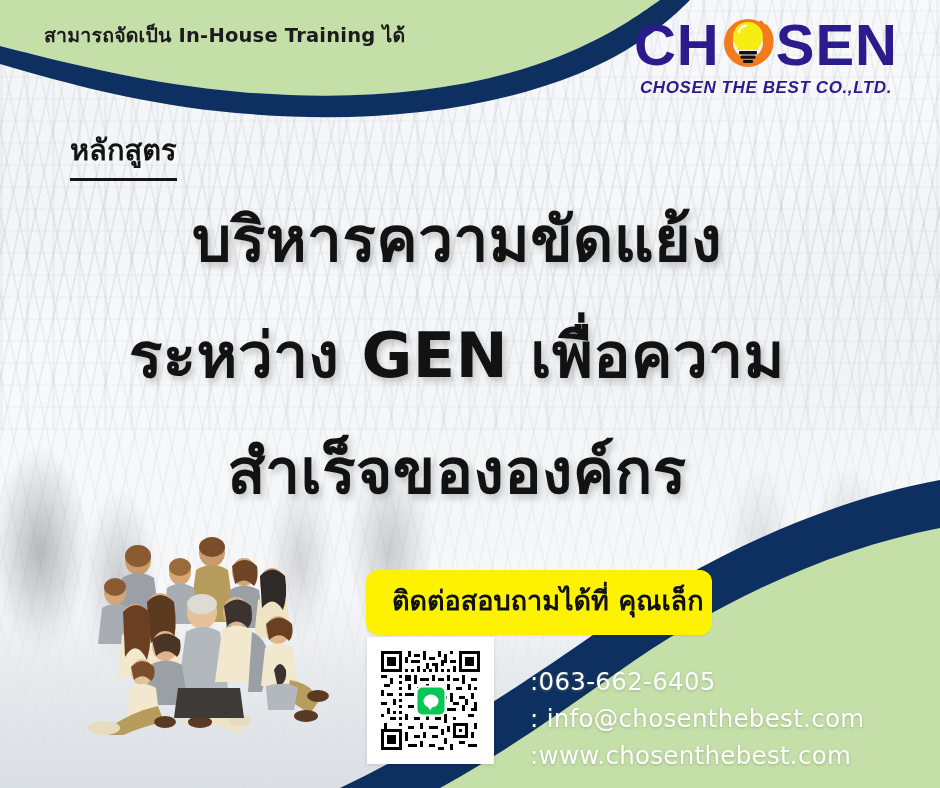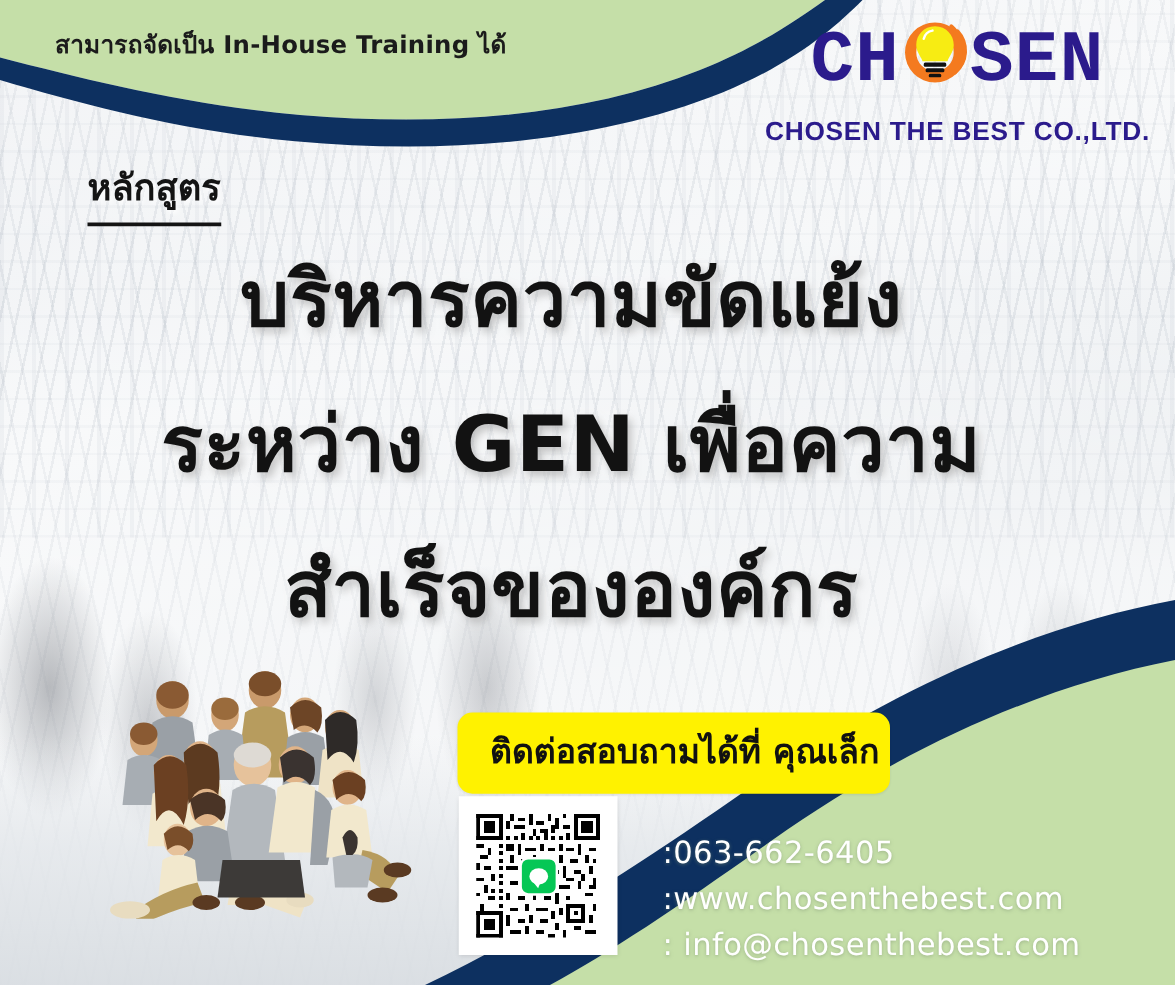--- a/index.html
+++ b/index.html
@@ -58,30 +58,30 @@
     position:absolute;left:44px;top:20px;
     font-size:19.5px;font-weight:700;color:#1b1b1b;
     letter-spacing:.2px;white-space:nowrap;
     z-index:6;
   }
 
   
   .logo{position:absolute;right:14px;top:14px;z-index:7;text-align:center;width:320px;}
   .logo-word{
     position:relative;height:62px;
-    font-family:Liberation Mono, monospace;
+    font-family:Liberation Sans, sans-serif;
     font-weight:700;font-size:58px;line-height:62px;
     color:#2b1b8c;letter-spacing:1px;white-space:nowrap;
   }
   .logo-word .ltr{display:inline-block;}
   .logo-o{position:relative;display:inline-block;width:56px;height:56px;vertical-align:-6px;}
   .logo-tag{
-    margin-top:18px;
+    margin-top:2px;
     font-family:"Liberation Sans","DejaVu Sans",sans-serif;
-    font-weight:700;font-size:21px;color:#2b1b8c;letter-spacing:.6px;white-space:nowrap;
+    font-weight:700;font-size:17px;color:#2b1b8c;letter-spacing:.6px;white-space:nowrap;font-style:italic;
   }
 
   
   .kicker{
     position:absolute;left:70px;top:133px;z-index:6;
     font-size:29px;font-weight:700;color:#141414;
     border-bottom:3px solid #141414;padding-bottom:11px;line-height:34px;
     text-shadow:2px 2px 4px rgba(255,255,255,.85);
   }
   .title{
@@ -406,17 +406,17 @@
         </g>
       </svg>
       <div class="line-badge">
         <div class="bub"></div>
       </div>
     </div>
   </div>
 
   <div class="contacts">
     <div class="contact-line">:063-662-6405</div>
+    <div class="contact-line">: info@chosenthebest.com</div>
     <div class="contact-line">:www.chosenthebest.com</div>
-    <div class="contact-line">: info@chosenthebest.com</div>
   </div>
 
 </div>
 
 </body></html>

